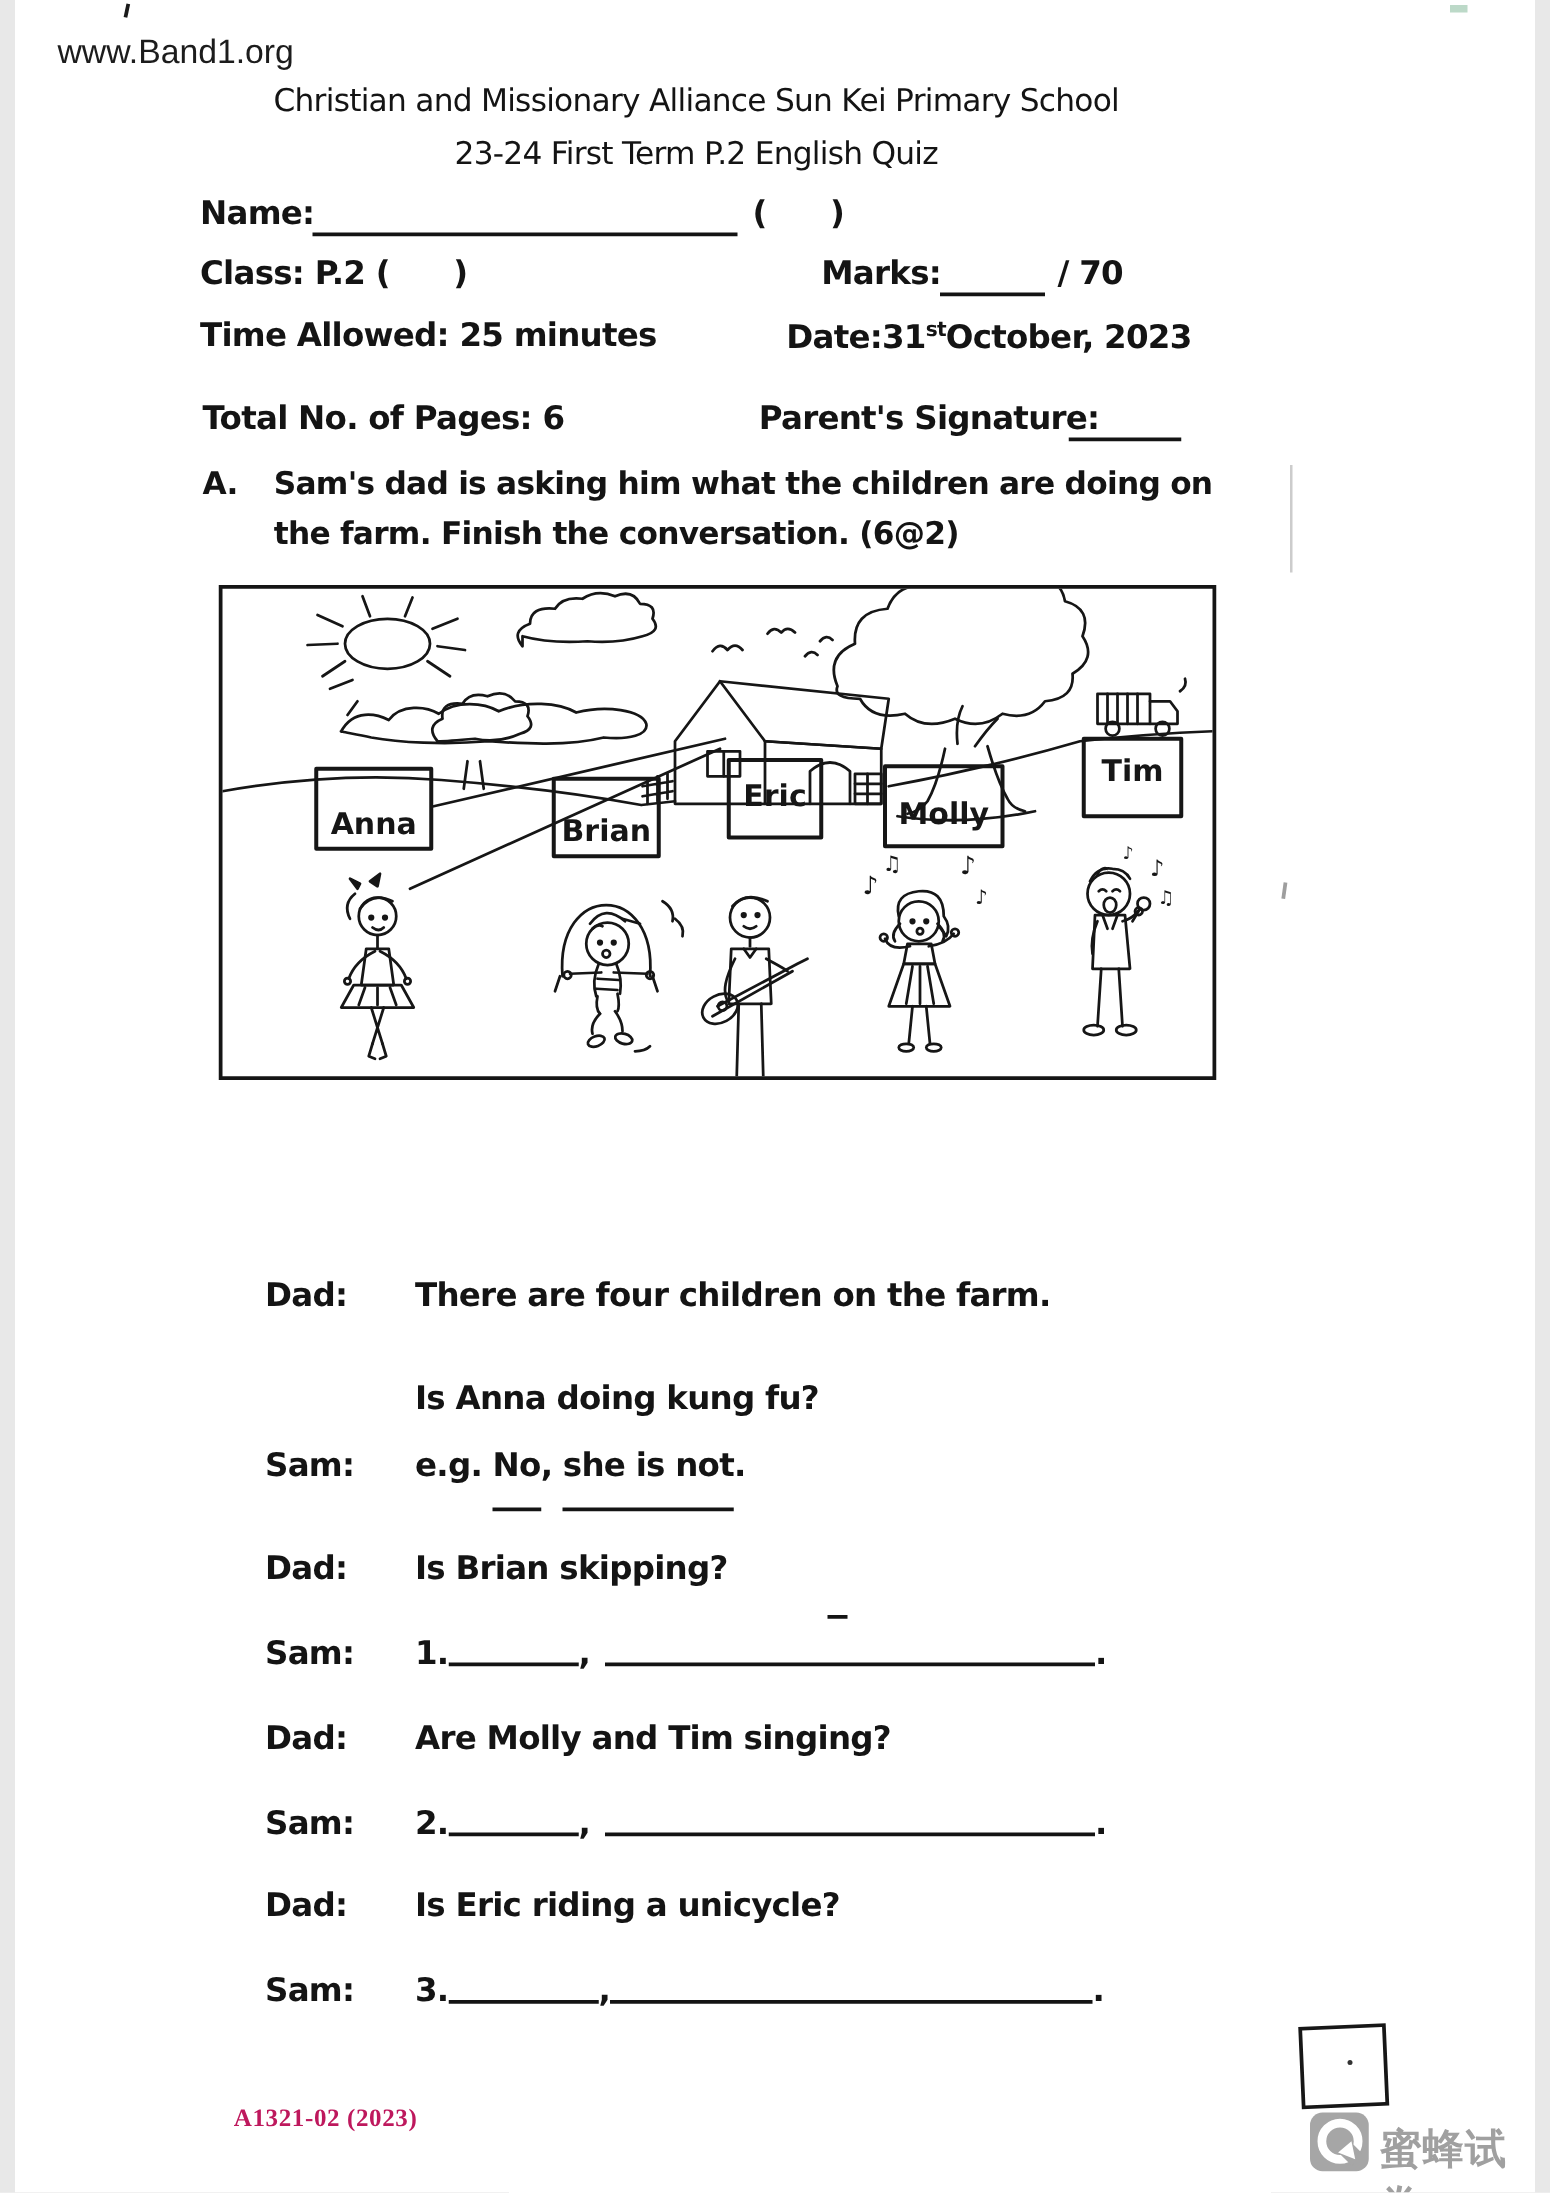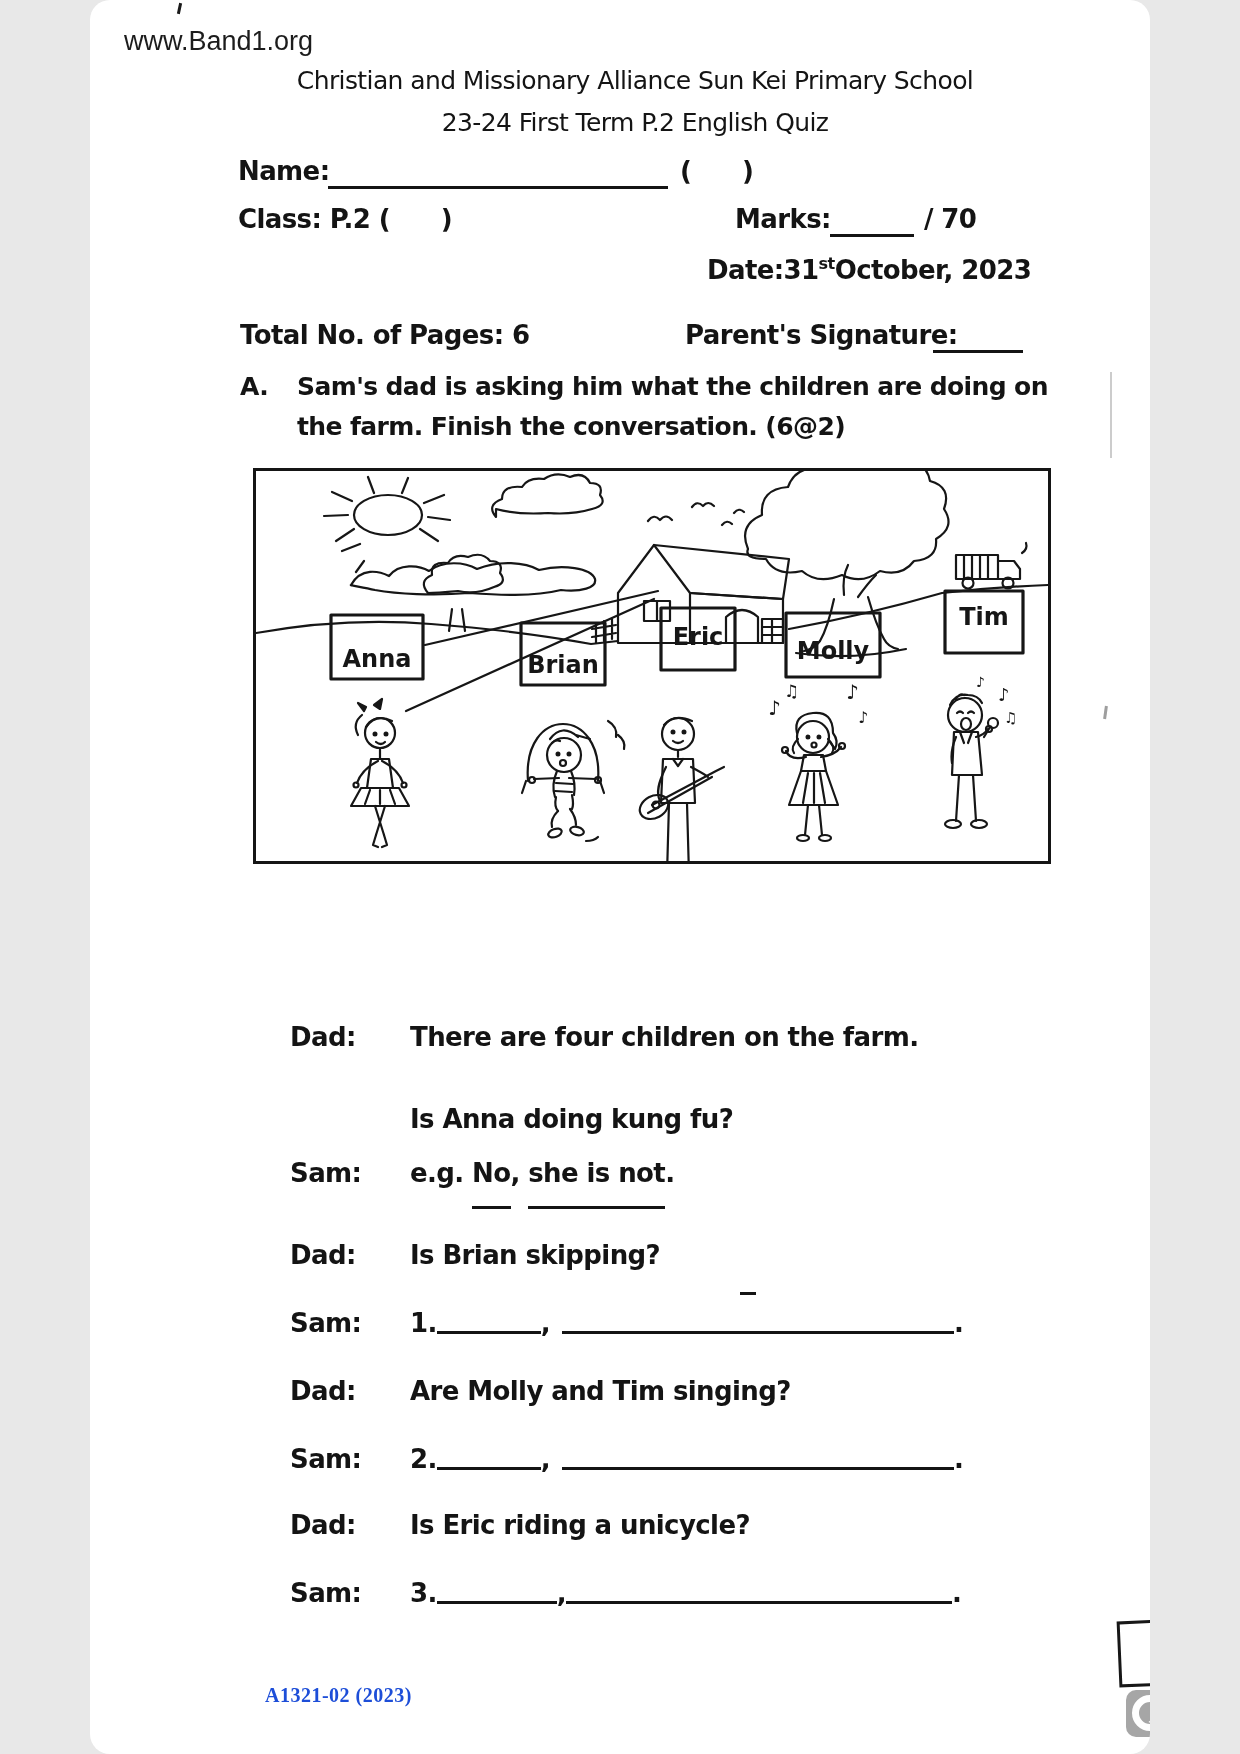--- a/index.html
+++ b/index.html
@@ -1,38 +1,38 @@
 <!DOCTYPE html>
 <html><head>
 <meta charset="utf-8">
 <style>
   html,body{margin:0;padding:0;background:#e8e8e8;}
-  .page{position:relative;width:1060px;height:1754px;margin:0 auto;background:#ffffff;overflow:hidden;
-        font-family:"DejaVu Sans",sans-serif;color:#141414;border-radius:20px;}
+  .page{position:relative;width:1216px;height:1754px;margin:0 auto;background:#ffffff;overflow:hidden;
+        font-family:"DejaVu Sans",sans-serif;color:#141414;}
   .hand{font-family:"DejaVu Sans",sans-serif;font-weight:400;letter-spacing:-0.6px;}
   .pre{white-space:pre;}
   .watermark{position:absolute;left:34px;top:26px;font-family:"Liberation Sans",sans-serif;
              font-size:27px;color:#1c1c1c;}
   .title{position:absolute;left:140px;width:810px;text-align:center;font-size:25px;}
   .frow{position:absolute;left:0;width:1240px;height:42px;font-size:26px;font-weight:700;letter-spacing:-0.6px;}
   .fi{position:absolute;top:0;white-space:pre;}
   .blank{position:absolute;border-bottom:3px solid #141414;height:30px;}
   sup{font-size:0.62em;font-weight:700;}
   .secA{position:absolute;font-size:25px;font-weight:700;letter-spacing:-0.6px;}
   .farm-box{position:absolute;left:163px;top:468px;width:792px;height:390px;border:3px solid #151515;background:#fff;}
   .farm-box svg{display:block;}
   svg text{font-family:"DejaVu Sans",sans-serif;font-weight:700;}
   .drow{position:absolute;left:0;width:1240px;height:40px;font-size:26px;font-weight:700;letter-spacing:-0.6px;}
   .spk{position:absolute;left:200px;top:0;}
   .dtx{position:absolute;left:320px;top:0;white-space:nowrap;}
   .u{border-bottom:3px solid #141414;padding-bottom:18px;}
   .ab{display:inline-block;border-bottom:3px solid #141414;height:0.85em;margin-bottom:-2px;}
   .dash-artifact{position:absolute;top:-16px;width:16px;border-top:3px solid #141414;height:0;}
   .footer-code{position:absolute;left:175px;top:1684px;font-family:"Liberation Serif",serif;
-               font-weight:600;font-size:20px;letter-spacing:0.5px;color:#1d4ed8;}
+               font-weight:600;font-size:20px;letter-spacing:0.5px;color:#be185d;}
   .empty-box{position:absolute;left:1028px;top:1620px;width:64px;height:60px;border:3.5px solid #171717;
              transform:rotate(-2.5deg);background:#fff;}
   .box-dot{position:absolute;left:1066px;top:1648px;width:4px;height:4px;background:#333;border-radius:50%;}
   .brand-icon{position:absolute;left:1036px;top:1690px;width:47px;height:47px;background:#a6a6a6;border-radius:10px;}
   .ring{position:absolute;left:6px;top:5px;width:22px;height:22px;border:7px solid #fff;border-radius:50%;}
   .ring-gap{position:absolute;left:27px;top:27px;width:13px;height:13px;background:#a6a6a6;transform:rotate(45deg);}
   .bee-tail{position:absolute;left:25px;top:26px;width:0;height:0;border-left:7px solid transparent;
             border-right:7px solid transparent;border-top:13px solid #fff;transform:rotate(-40deg);}
   .brand-text{position:absolute;left:1092px;top:1697px;font-size:33px;font-weight:700;color:#a0a0a0;letter-spacing:1px;}
   .artifact{position:absolute;}
@@ -63,20 +63,21 @@
   </div>
 
   <div class="frow" style="top:204px;">
     <span class="fi pre" style="left:148px;">Class: P.2 (      )</span>
     <span class="fi" style="left:645px;">Marks:</span>
     <span class="blank" style="left:740px;width:84px;"></span>
     <span class="fi" style="left:834px;">/ 70</span>
   </div>
 
   <div class="frow" style="top:254px;">
+    <span class="fi" style="left:148px;">Time Allowed: 25 minutes</span>
     <span class="fi" style="left:617px;"><span>Date:31</span><sup>st</sup><span>October, 2023</span></span>
   </div>
 
   <div class="frow" style="top:320px;">
     <span class="fi" style="left:150px;">Total No. of Pages: 6</span>
     <span class="fi" style="left:595px;">Parent's Signature:</span>
     <span class="blank" style="left:843px;width:90px;"></span>
   </div>
 
   <div class="secA" style="left:150px;top:372px;">A.</div>

